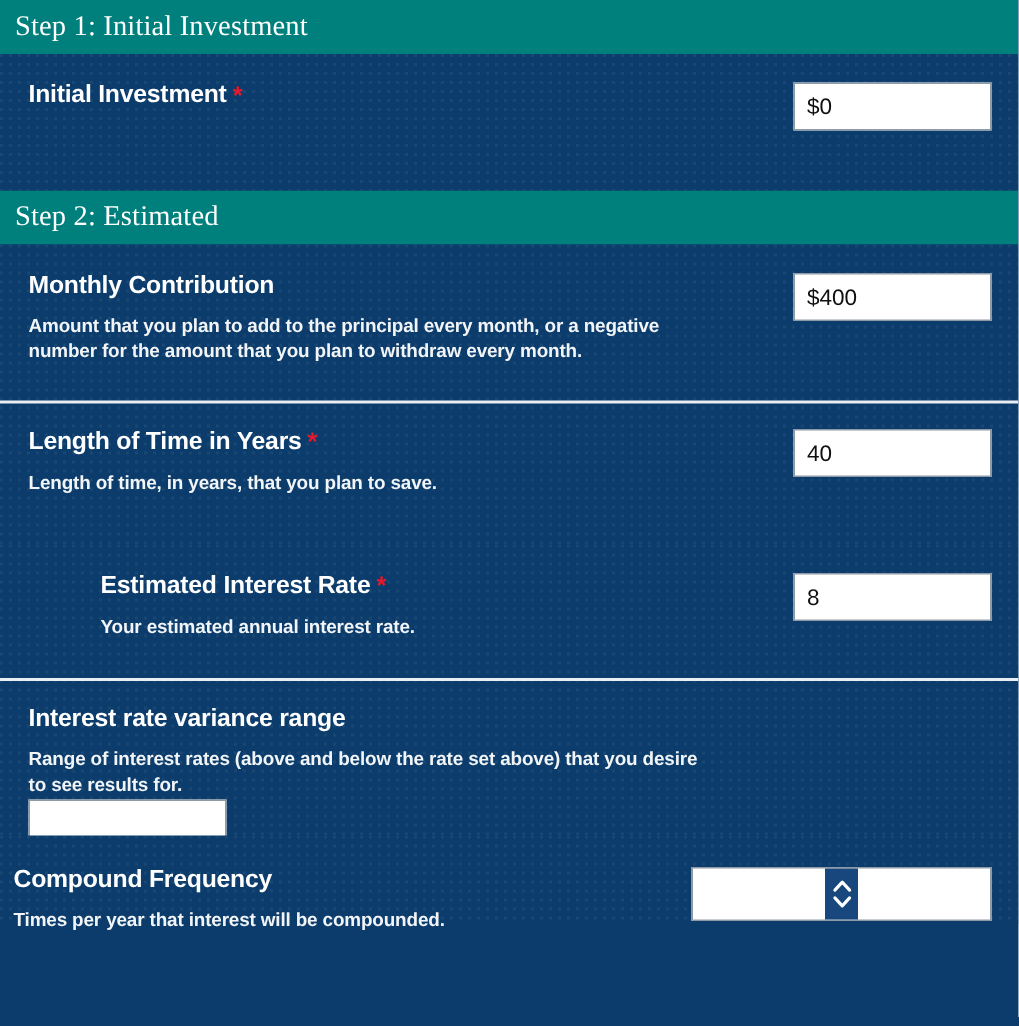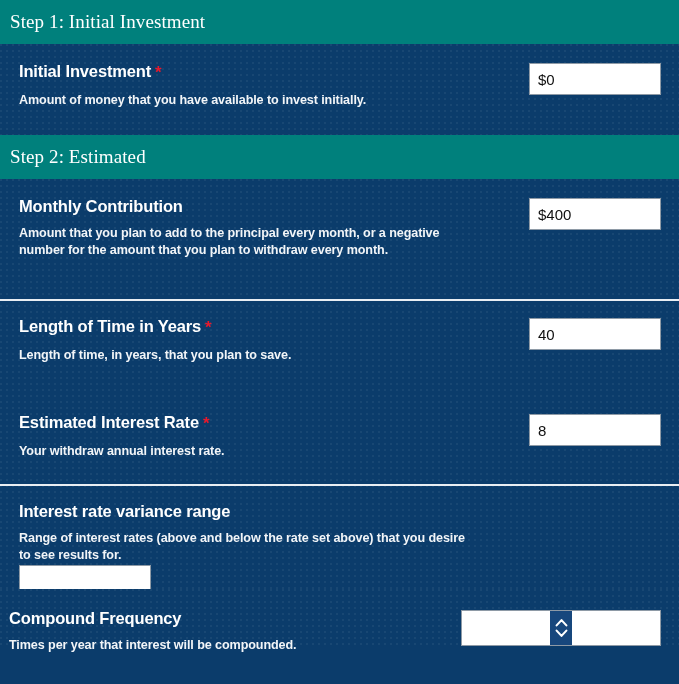--- a/index.html
+++ b/index.html
@@ -33,21 +33,21 @@
     box-sizing: border-box;
   }
 
   .step-header {
     background: #00807c;
     color: #ffffff;
     box-sizing: border-box;
     display: flex;
     align-items: center;
     padding: 0 10px;
-    height: 44px;
+    height: 36px;
     font-family: "Liberation Serif", serif;
     font-size: 19px;
     font-weight: 400;
     letter-spacing: 0.1px;
     white-space: nowrap;
   }
 
   .field-row {
     display: flex;
     align-items: flex-start;
@@ -147,43 +147,42 @@
     background: #17477d;
     display: flex;
     flex-direction: column;
     align-items: center;
     justify-content: center;
     gap: 2px;
   }
   .select-spinner svg { display: block; }
 
   .row-step1  { height: 91px; gap: 44px; }
-  .row-monthly{ height: 120px; border-radius: 30px; }
+  .row-monthly{ height: 104px; border-radius: 30px; }
   .row-length { height: 96px; }
-  .row-rate   { height: 89px; }
+  .row-rate   { height: 89px; margin-left: 48px; }
   .row-variance { height: 105px; flex-direction: column; }
   .row-compound { height: 59px; }
   .row-compound .field-control { width: 200px; }
   .row-compound { padding-top: 20px; padding-left: 9px; }
 </style>
 </head>
 <body>
 
 <div class="calculator">
 
   <div class="step-header">
     <span>Step 1: Initial Investment</span>
   </div>
   <div class="panel">
     <div class="field-row row-step1">
       <div class="field-text">
         <p class="field-label">
           <span>Initial Investment</span><span class="req">*</span>
         </p>
-        <p class="field-desc">Amount of money that you have available to invest initially.</p>
       </div>
       <div class="field-control">
         <input class="text-input" type="text" value="$0" style="">
       </div>
     </div>
   </div>
 
   <div class="step-header">
     <span>Step 2: Estimated</span>
   </div>
@@ -211,21 +210,21 @@
       </div>
     </div>
   </div>
 
   <div class="panel">
     <div class="field-row row-rate">
       <div class="field-text">
         <p class="field-label">
           <span>Estimated Interest Rate</span><span class="req">*</span>
         </p>
-        <p class="field-desc">Your withdraw annual interest rate.</p>
+        <p class="field-desc">Your estimated annual interest rate.</p>
       </div>
       <div class="field-control">
         <input class="text-input" type="text" value="8" style="">
       </div>
     </div>
     <div class="field-row row-variance sep-top">
       <div class="field-text">
         <p class="field-label">
           <span>Interest rate variance range</span>
         </p>

